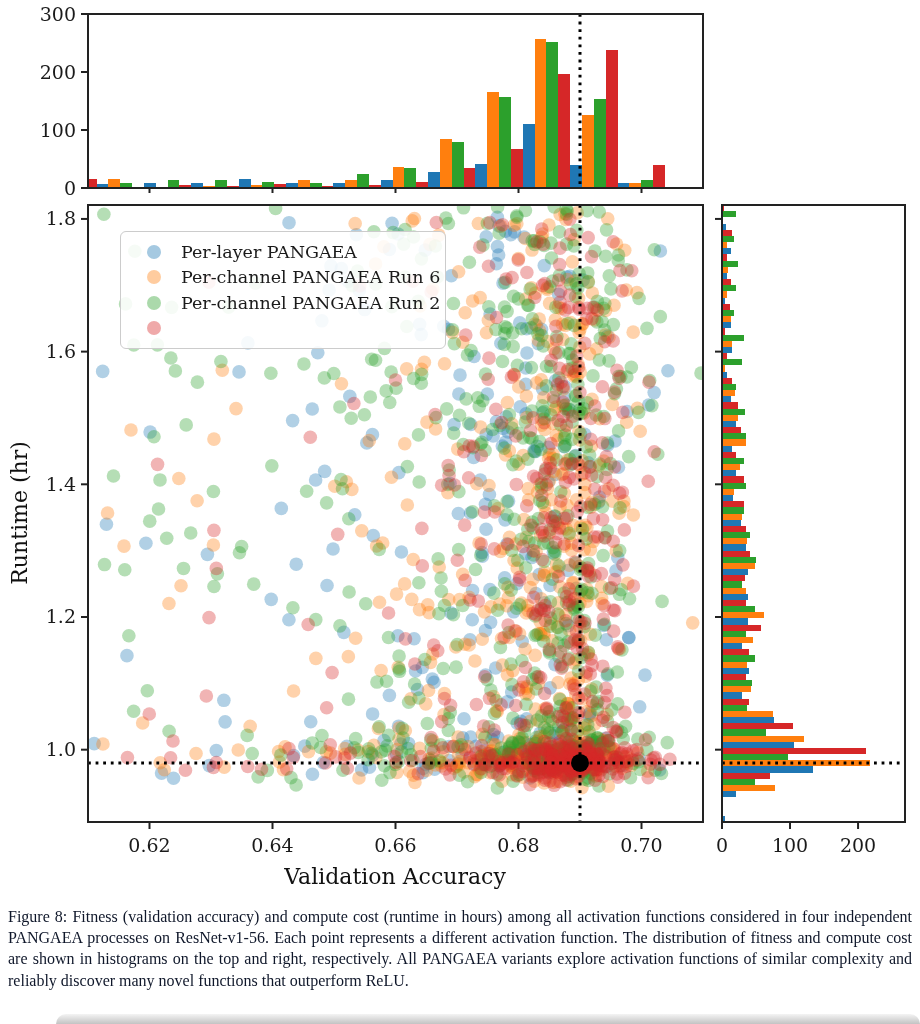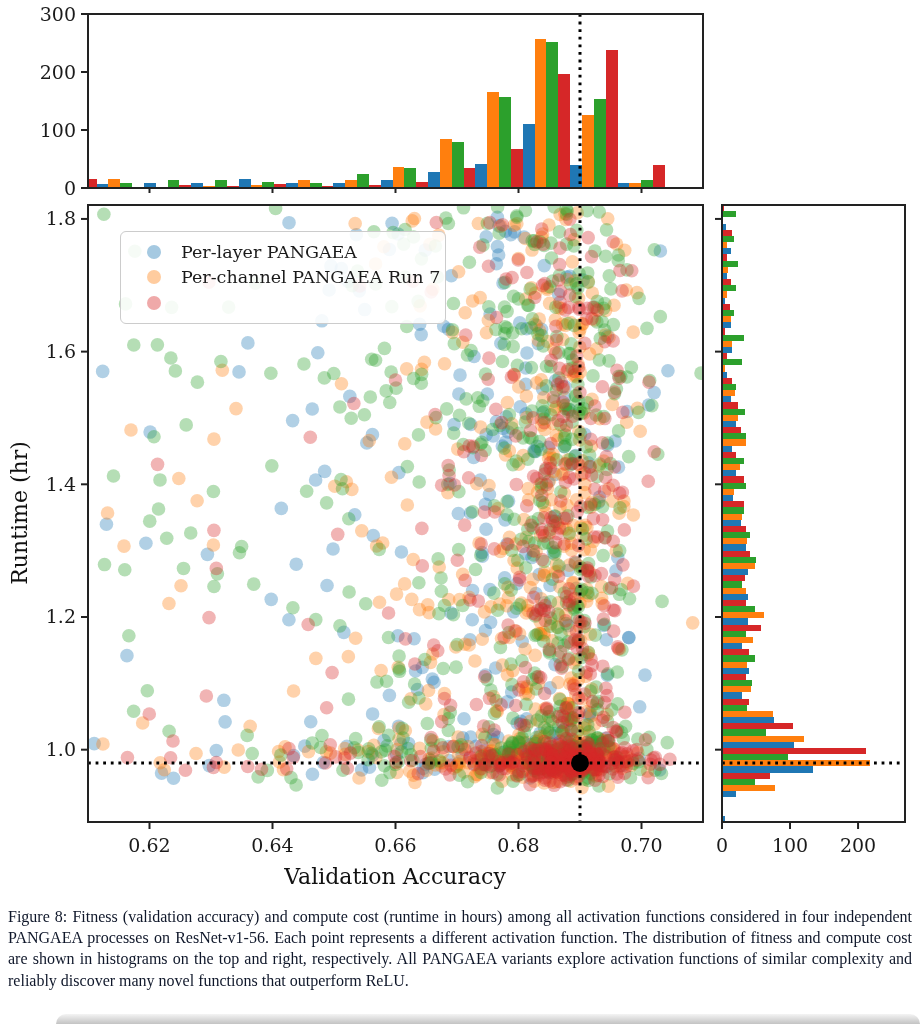--- a/index.html
+++ b/index.html
@@ -2315,21 +2315,25 @@
     <text class="axlabel" x="27" y="513" text-anchor="middle" transform="rotate(-90 27 513)">Runtime (hr)</text>
   </svg>
 
   <div class="legend">
     <div class="lrow">
       <span class="ldot" style="background: rgb(31, 119, 180); opacity: 0.4;"></span>
       <span class="llabel">Per-layer PANGAEA</span>
     </div>
     <div class="lrow">
       <span class="ldot" style="background: rgb(255, 127, 14); opacity: 0.4;"></span>
-      <span class="llabel">Per-channel PANGAEA Run 7</span>
+      <span class="llabel">Per-channel PANGAEA Run 6</span>
+    </div>
+    <div class="lrow">
+      <span class="ldot" style="background: rgb(44, 160, 44); opacity: 0.4;"></span>
+      <span class="llabel">Per-channel PANGAEA Run 2</span>
     </div>
     <div class="lrow">
       <span class="ldot" style="background: rgb(214, 39, 40); opacity: 0.4;"></span>
     </div>
   </div>
 </div>
 
 <p class="caption">Figure 8: Fitness (validation accuracy) and compute cost (runtime in hours) among all activation functions considered in four independent PANGAEA processes on ResNet-v1-56. Each point represents a different activation function. The distribution of fitness and compute cost are shown in histograms on the top and right, respectively. All PANGAEA variants explore activation functions of similar complexity and reliably discover many novel functions that outperform ReLU.</p>
 
 <div class="bottom-bar"></div>

